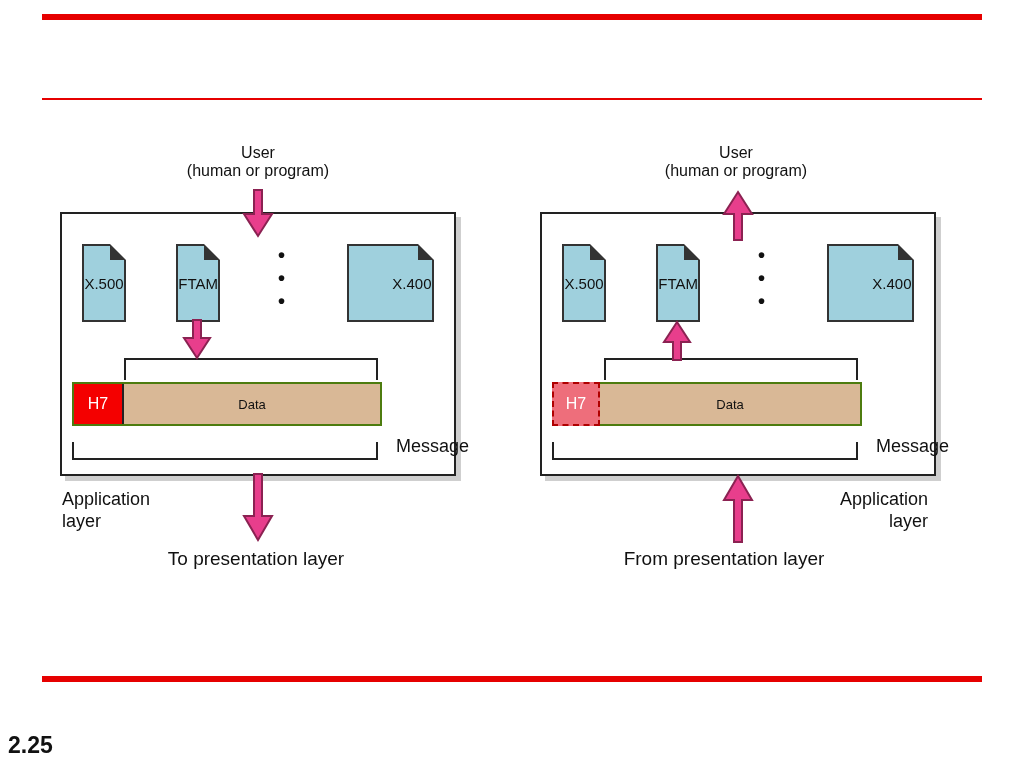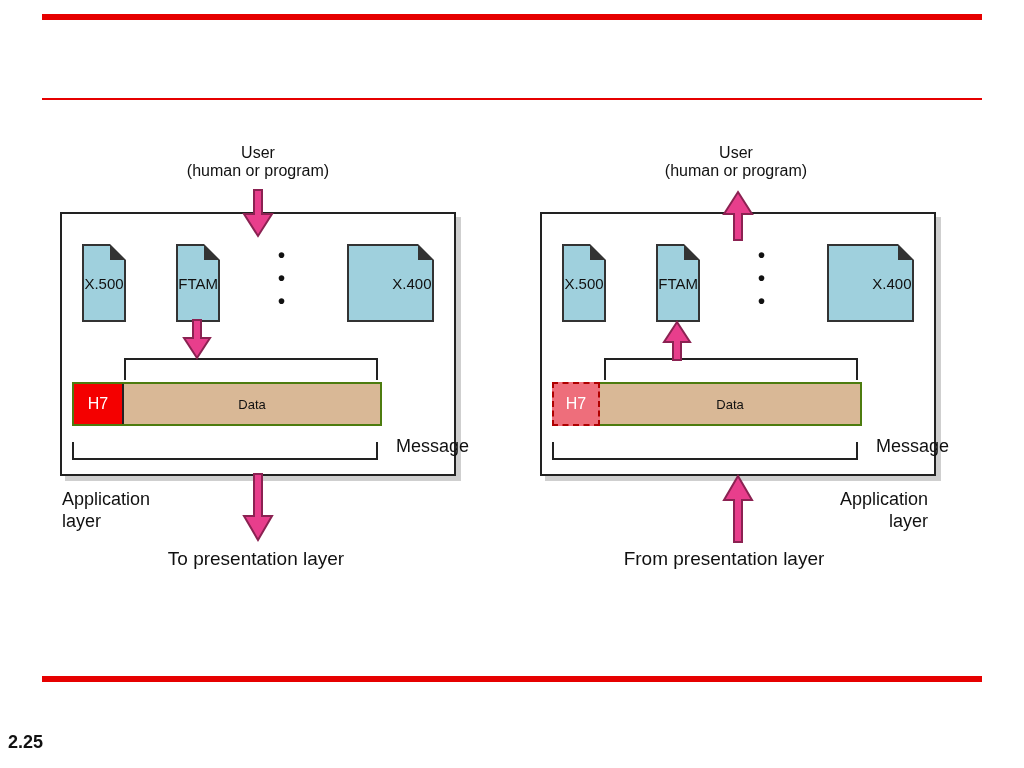--- a/index.html
+++ b/index.html
@@ -56,21 +56,21 @@
     color: #111;
     font-style: italic;
     font-family: "Times New Roman", serif;
     font-size: 28px;
   }
   .page-num {
     position: absolute;
     left: 8px;
     top: 732px;
     font-weight: bold;
-    font-size: 18px;
+    font-size: 23px;
   }
 
   
   .panel {
     position: absolute;
     width: 392px;
     height: 260px;
     border: 2px solid #222;
     background: #fff;
     box-shadow: 5px 5px 0 0 #cfcfcf;

